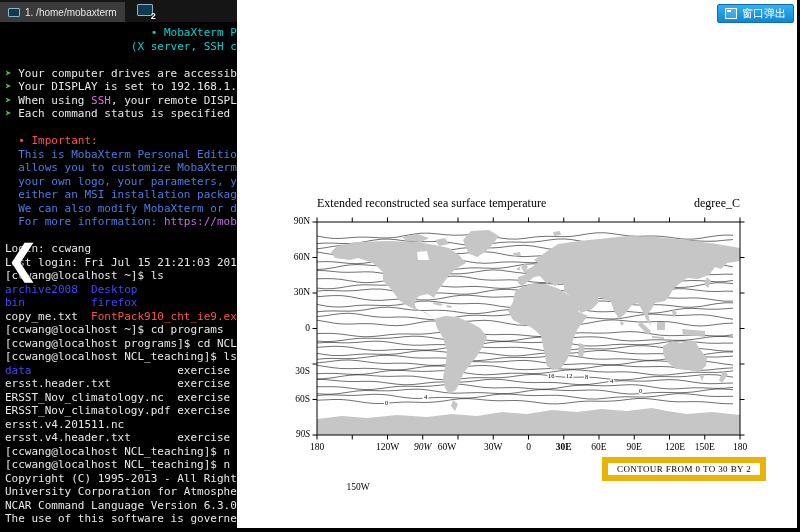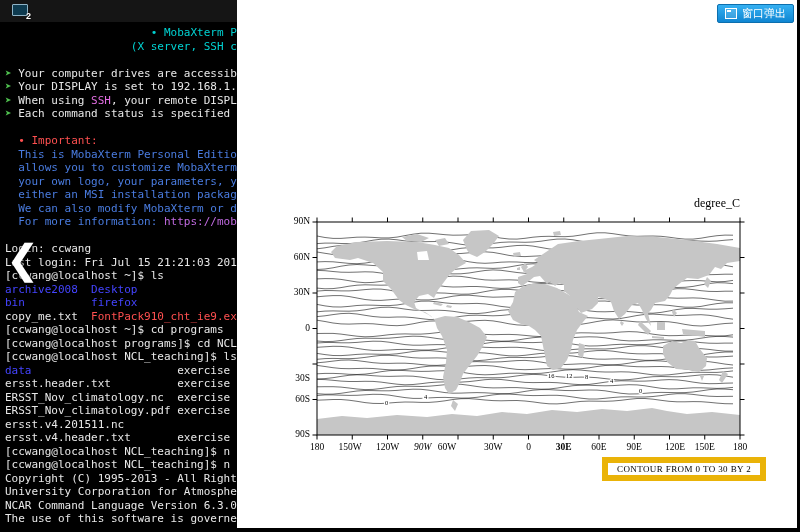--- a/index.html
+++ b/index.html
@@ -47,36 +47,41 @@
   .xtick{position:absolute;top:220px;width:40px;text-align:center;
          font:9.5px "Liberation Serif",serif;color:#000}
   .cnote{position:absolute;left:365px;top:457px;border:6px solid #eab308;padding:1px 9px;
          font:9px "Liberation Serif",serif;letter-spacing:.4px;color:#000;background:#fff}
 </style>
 </head>
 <body>
 
 <div class="terminal">
   <div class="tabbar">
+    <div class="tab">
+      <span class="mon"></span>
+      <span>1. /home/mobaxterm</span>
+    </div>
     <div class="tab2">
       <span class="mon"></span>
       <span class="num">2</span>
     </div>
   </div>
   <div class="termbody" id="term"><div class="tline"><span style="color: rgb(0, 210, 210);">                      • MobaXterm Personal Edition v8.6 •</span></div><div class="tline"><span style="color: rgb(0, 210, 210);">                   (X server, SSH client and network tools)</span></div><div class="tline"> </div><div class="tline"><span style="color: rgb(79, 193, 79);">➤ </span><span style="color: rgb(232, 232, 232);">Your computer drives are accessible through the /drives path</span></div><div class="tline"><span style="color: rgb(79, 193, 79);">➤ </span><span style="color: rgb(232, 232, 232);">Your DISPLAY is set to 192.168.1.100:0.0</span></div><div class="tline"><span style="color: rgb(79, 193, 79);">➤ </span><span style="color: rgb(232, 232, 232);">When using </span><span style="color: rgb(227, 110, 227);">SSH</span><span style="color: rgb(232, 232, 232);">, your remote DISPLAY is automatically forwarded</span></div><div class="tline"><span style="color: rgb(79, 193, 79);">➤ </span><span style="color: rgb(232, 232, 232);">Each command status is specified by a special symbol (✔ or ✘)</span></div><div class="tline"> </div><div class="tline"><span style="color: rgb(255, 80, 80);">  • Important:</span></div><div class="tline"><span style="color: rgb(74, 124, 224);">  This is MobaXterm Personal Edition. The Professional edition</span></div><div class="tline"><span style="color: rgb(74, 124, 224);">  allows you to customize MobaXterm for your company: you can add</span></div><div class="tline"><span style="color: rgb(74, 124, 224);">  your own logo, your parameters, your welcome message and generate</span></div><div class="tline"><span style="color: rgb(74, 124, 224);">  either an MSI installation package or a portable executable</span></div><div class="tline"><span style="color: rgb(74, 124, 224);">  We can also modify MobaXterm or develop the plugins you need</span></div><div class="tline"><span style="color: rgb(74, 124, 224);">  For more information: </span><span style="color: rgb(192, 106, 224);">https://mobaxterm.mobatek.net</span></div><div class="tline"> </div><div class="tline"><span style="color: rgb(232, 232, 232);">Login: ccwang</span></div><div class="tline"><span style="color: rgb(232, 232, 232);">Last login: Fri Jul 15 21:21:03 2016</span></div><div class="tline"><span style="color: rgb(232, 232, 232);">[ccwang@localhost ~]$ ls</span></div><div class="tline"><span style="color: rgb(68, 68, 255);">archive2008</span><span style="color: rgb(232, 232, 232);">  </span><span style="color: rgb(68, 68, 255);">Desktop</span></div><div class="tline"><span style="color: rgb(68, 68, 255);">bin</span><span style="color: rgb(232, 232, 232);">          </span><span style="color: rgb(68, 68, 255);">firefox</span></div><div class="tline"><span style="color: rgb(232, 232, 232);">copy_me.txt  </span><span style="color: rgb(255, 80, 80);">FontPack910_cht_ie9.exe</span></div><div class="tline"><span style="color: rgb(232, 232, 232);">[ccwang@localhost ~]$ cd programs</span></div><div class="tline"><span style="color: rgb(232, 232, 232);">[ccwang@localhost programs]$ cd NCL_teaching</span></div><div class="tline"><span style="color: rgb(232, 232, 232);">[ccwang@localhost NCL_teaching]$ ls</span></div><div class="tline"><span style="color: rgb(68, 68, 255);">data</span><span style="color: rgb(232, 232, 232);">                      exercise</span></div><div class="tline"><span style="color: rgb(232, 232, 232);">ersst.header.txt          exercise</span></div><div class="tline"><span style="color: rgb(232, 232, 232);">ERSST_Nov_climatology.nc  exercise</span></div><div class="tline"><span style="color: rgb(232, 232, 232);">ERSST_Nov_climatology.pdf exercise</span></div><div class="tline"><span style="color: rgb(232, 232, 232);">ersst.v4.201511.nc</span></div><div class="tline"><span style="color: rgb(232, 232, 232);">ersst.v4.header.txt       exercise</span></div><div class="tline"><span style="color: rgb(232, 232, 232);">[ccwang@localhost NCL_teaching]$ n</span></div><div class="tline"><span style="color: rgb(232, 232, 232);">[ccwang@localhost NCL_teaching]$ n</span></div><div class="tline"><span style="color: rgb(232, 232, 232);">Copyright (C) 1995-2013 - All Rights</span></div><div class="tline"><span style="color: rgb(232, 232, 232);">University Corporation for Atmospheric</span></div><div class="tline"><span style="color: rgb(232, 232, 232);">NCAR Command Language Version 6.3.0</span></div><div class="tline"><span style="color: rgb(232, 232, 232);">The use of this software is governed</span></div></div>
 </div>
 
 <div class="chevron">❮</div>
 
 <div class="plotwin">
   <button class="popup">
     <span class="popup-ic"></span>
     <span>窗口弹出</span>
   </button>
 
+  <div class="plot-title">Extended reconstructed sea surface temperature</div>
   <div class="plot-units">degree_C</div>
 
   <div class="map" id="map-frame">
     <svg id="map-svg" viewBox="-7 -7 438 228">
       <g id="contours" fill="none" stroke="#111" stroke-width="0.6">
           <path d="M0 14.0L8 15.5L16 16.4L24 16.4L32 15.8L40 15.2L48 15.1L56 15.4L64 15.9L72 15.9L80 15.1L88 13.6L96 12.2L104 11.2L112 11.2L120 11.9L128 12.7L136 13.2L144 13.1L152 12.8L160 12.7L168 13.4L176 14.7L184 16.1L192 17.0L200 17.1L208 16.3L216 15.2L224 14.5L232 14.3L240 14.6L248 14.7L256 14.2L264 13.0L272 11.7L280 10.8L288 10.8L296 11.7L304 12.9L312 13.9L320 14.3L328 14.1L336 14.0L344 14.3L352 15.2L360 16.3L368 17.1L376 17.1L384 16.2L392 14.8L400 13.7L408 13.1L416 13.2"></path>
           <path d="M0 21.6L8 21.1L16 21.1L24 21.5L32 21.6L40 21.0L48 19.7L56 18.2L64 17.2L72 17.1L80 17.8L88 18.9L96 19.6L104 19.8L112 19.6L120 19.5L128 19.9L136 21.0L144 22.3L152 23.3L160 23.4L168 22.6L176 21.4L184 20.4L192 20.0L200 20.1L208 20.3L216 20.0L224 19.2L232 18.0L240 17.1L248 17.0L256 17.8L264 19.2L272 20.4L280 21.0L288 21.0L296 20.7L304 20.8L312 21.4L320 22.3L328 23.1L336 23.2L344 22.4L352 20.9L360 19.5L368 18.8L376 18.7L384 19.1L392 19.3L400 19.0L408 18.2L416 17.6"></path>
           <path d="M0 26.8L8 25.8L16 24.4L24 23.4L32 23.2L40 23.9L48 25.0L56 26.1L64 26.6L72 26.5L80 26.3L88 26.5L96 27.3L104 28.5L112 29.5L120 29.6L128 28.9L136 27.6L144 26.3L152 25.6L160 25.6L168 25.9L176 25.9L184 25.3L192 24.3L200 23.5L208 23.3L216 24.1L224 25.5L232 26.9L240 27.7L248 27.8L256 27.5L264 27.3L272 27.6L280 28.3L288 29.0L296 29.2L304 28.4L312 27.0L320 25.5L328 24.5L336 24.4L344 24.8L352 25.2L360 25.3L368 24.8L376 24.2L384 24.1L392 24.8L400 26.2L408 27.7L416 28.8"></path>
           <path d="M0 30.0L8 31.3L16 32.5L24 33.3L32 33.3L40 33.1L48 33.1L56 33.6L64 34.6L72 35.5L80 35.7L88 35.0L96 33.7L104 32.3L112 31.4L120 31.2L128 31.5L136 31.7L144 31.5L152 30.8L160 30.0L168 29.8L176 30.4L184 31.8L192 33.4L200 34.4L208 34.6L216 34.2L224 33.8L232 33.7L240 34.2L248 34.8L256 35.0L264 34.4L272 33.0L280 31.5L288 30.3L296 30.1L304 30.5L312 31.2L320 31.5L328 31.4L336 30.9L344 30.7L352 31.3L360 32.5L368 34.1L376 35.2L384 35.5L392 35.0L400 34.1L408 33.5L416 33.4"></path>
           <path d="M0 39.9L8 39.6L16 39.8L24 40.6L32 41.4L40 41.7L48 41.1L56 39.8L64 38.2L72 37.1L80 36.8L88 37.2L96 37.6L104 37.7L112 37.3L120 36.6L128 36.4L136 36.9L144 38.2L152 39.8L160 40.9L168 41.3L176 40.9L184 40.2L192 39.9L200 40.0L208 40.5L216 40.7L224 40.3L232 39.0L240 37.5L248 36.3L256 35.9L264 36.3L272 37.2L280 37.9L288 38.0L296 37.7L304 37.5L312 37.9L320 38.9L328 40.4L336 41.6L344 42.0L352 41.5L360 40.4L368 39.5L376 39.1L384 39.2L392 39.4L400 39.2L408 38.3L416 37.0"></path>
@@ -184,25 +189,25 @@
           <line x1="423" y1="177.5" x2="427.5" y2="177.5"></line>
           <line x1="0" y1="213" x2="-4.5" y2="213"></line>
           <line x1="423" y1="213" x2="427.5" y2="213"></line>
         </g>
       <rect x="0" y="0" width="423" height="213" fill="none" stroke="#000" stroke-width="1"></rect>
     </svg>
   <div class="ytick" style="top: -6px;">90N</div>
       <div class="ytick" style="top: 29.5px;">60N</div>
       <div class="ytick" style="top: 65px;">30N</div>
       <div class="ytick" style="top: 100.5px;">0</div>
-      <div class="ytick" style="top: 151px;">30S</div>
+      <div class="ytick" style="top: 144px;">30S</div>
       <div class="ytick" style="top: 171.5px;">60S</div>
-      <div class="ytick" style="top: 207px;">90S</div>
+      <div class="ytick" style="top: 207px; font-style: italic;">90S</div>
       <div class="xtick" style="left: -20px;">180</div>
-      <div class="xtick" style="left: 13px;">150W</div>
+      <div class="xtick" style="left: 21px; margin-top: 40px;">150W</div>
       <div class="xtick" style="left: 50.5px;">120W</div>
       <div class="xtick" style="left: 85.75px; font-style: italic;">90W</div>
       <div class="xtick" style="left: 110px;">60W</div>
       <div class="xtick" style="left: 156.25px;">30W</div>
       <div class="xtick" style="left: 191.5px;">0</div>
       <div class="xtick" style="left: 226.75px; font-weight: bold;">30E</div>
       <div class="xtick" style="left: 262px;">60E</div>
       <div class="xtick" style="left: 297.25px;">90E</div>
       <div class="xtick" style="left: 338px;">120E</div>
       <div class="xtick" style="left: 367.75px;">150E</div>

